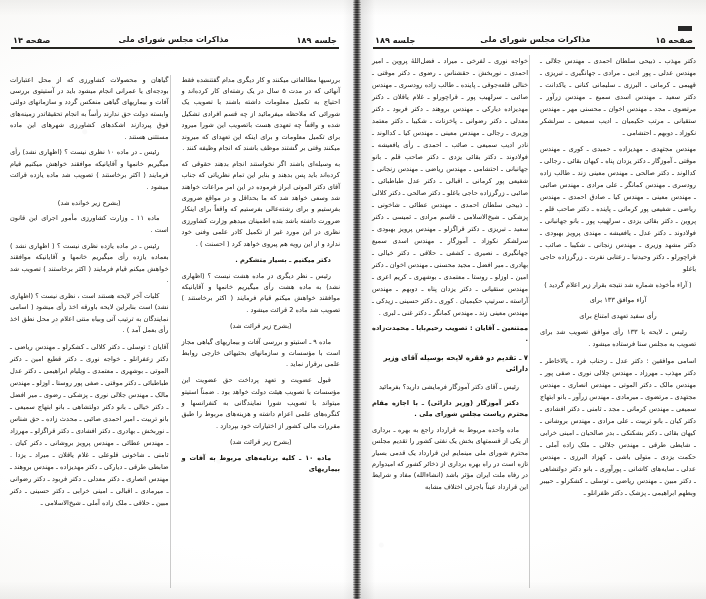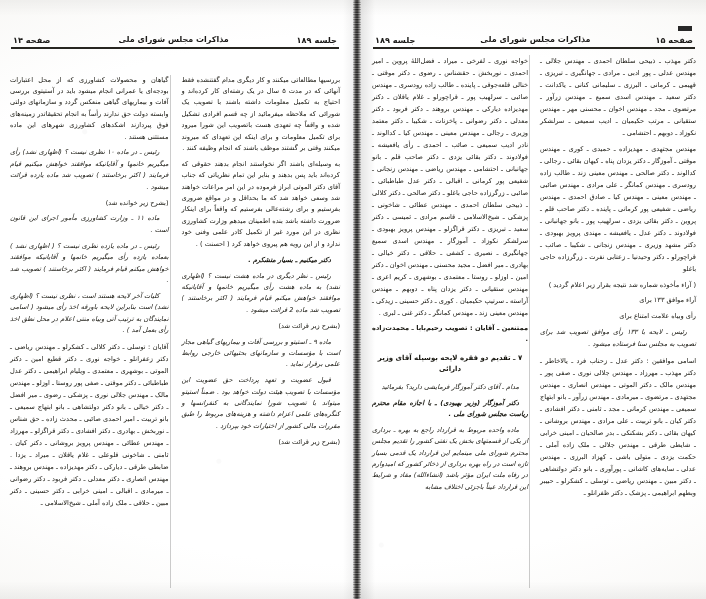--- a/index.html
+++ b/index.html
@@ -76,32 +76,32 @@
     line-height:11.4px;
     color:#17160f;
     text-align:justify;
     overflow:hidden;
   }
   .page.left .col{padding:0 1px;}
   .page.right .col{padding:0 1px;margin-top:20px;}
   .col + .col{border-right:1px solid rgba(0,0,0,.20);padding-right:9px;}
   .page.left .cols{gap:9px;}
   p{margin:0 0 4.5px 0;}
-  p.ind{text-indent:9px;font-style:italic;}
+  p.ind{text-indent:9px;}
   .bold{font-weight:bold;}
   .hdg{
     font-weight:bold;text-align:center;font-size:7px;
     margin:7px 0 6px 0;letter-spacing:-.2px;
   }
-  .ctr{text-align:right;}
+  .ctr{text-align:center;}
   .speaker{font-weight:bold;}
   .tight{line-height:12px;}
   
   .col p{filter:blur(.18px);}
-  .hdg{filter:blur(.2px);}
+  .hdg{filter:blur(.2px);text-align:right;}
   
   .edge-shadow-l{
     position:absolute;left:0;top:0;bottom:0;width:14px;
     background:linear-gradient(90deg, rgba(0,0,0,.10), rgba(0,0,0,0));
     pointer-events:none;
   }
   .edge-shadow-r{
     position:absolute;right:0;top:0;bottom:0;width:10px;
     background:linear-gradient(270deg, rgba(0,0,0,.05), rgba(0,0,0,0));
     pointer-events:none;
@@ -139,31 +139,31 @@
       </div>
       <div class="rule"></div>
 
       <div class="cols">
 
         <div class="col">
           <p class="tight">دکتر مهذب ـ ذبیحی سلطان احمدی ـ مهندس جلالی ـ مهندس عدلی ـ پور ادبی ـ مرادی ـ جهانگیری ـ تبریزی ـ قهیمی ـ کرمانی ـ البرزی ـ سلیمانی کنانی ـ یاکدانت ـ دکتر سعید ـ مهندس اسدی سمیع ـ مهندس زرآور ـ مرتضوی ـ مجد ـ مهندس اخوان ـ محسنی مهر ـ مهندس ستقیانی ـ مرتب حکیمیان ـ ادیب سمیعی ـ سرلشکر نکوزاد ـ دوبهم ـ احتشامی ـ</p>
           <p class="tight">مهندس مجتهدی ـ مهدیزاده ـ حمیدی ـ کوری ـ مهندس موقتی ـ آموزگار ـ دکتر یزدان پناه ـ کیهان بقائی ـ رجالی ـ کدالوند ـ دکتر صالحی ـ مهندس معینی زند ـ طالب زاده رودسری ـ مهندس کمانگر ـ علی مرادی ـ مهندس صائبی ـ مهندس معینی ـ مهندس کیا ـ صادق احمدی ـ مهندس ریاضی ـ شفیعی پور کرمانی ـ پاینده ـ دکتر صاحب قلم ـ پروین ـ دکتر بقائی یزدی ـ سرلهیب پور ـ بانو جهانبانی ـ فولادوند ـ دکتر عدل ـ یافعیشه ـ مهندی پرویز بهبودی ـ دکتر مشهد وزیری ـ مهندس زنجانی ـ شکیبا ـ صائب ـ قراچورلو ـ دکتر وحیدنیا ـ زعتابی نفرت ـ زرگرزاده حاجی باغلو</p>
           <p class="ctr">( آراء مأخوذه شماره شد نتیجه بقرار زیر اعلام گردید )</p>
           <p class="ctr">آراء موافق ۱۳۳ برای</p>
-          <p class="ctr">رأی وبیاه علامت امتناع برای</p>
+          <p class="ctr">رأی سفید تعهدی امتناع برای</p>
           <p class="ind">رئیس ـ لایحه با ۱۳۳ رأی موافق تصویب شد برای تصویب به مجلس سنا فرستاده میشود .</p>
           <p class="tight">اسامی موافقین : دکتر عدل ـ زحناب فرد ـ یالاخاطر ـ دکتر مهذب ـ مهرزاد ـ مهندس جلالی نوری ـ صفی پور ـ مهندس مالک ـ دکتر الموتی ـ مهندس انصاری ـ مهندس مجتهدی ـ مرتضوی ـ میرمادی ـ مهندس زرآور ـ بانو ابتهاج سمیعی ـ مهندس کرمانی ـ مجد ـ ثامنی ـ دکتر افشادی ـ دکتر کیان ـ بانو تربیت ـ علی مرادی ـ مهندس بروشانی ـ کیهان بقائی ـ دکتر بشکنکی ـ بدر صالحیان ـ امینی خرابی ـ شایطی طرقی ـ مهندس جلالی ـ ملک زاده آملی ـ حکمت یزدی ـ متولی باشی ـ کهزاد البرزی ـ مهندس عدلی ـ سایه‌های کاشانی ـ پورآوری ـ بانو دکتر دولتشاهی ـ دکتر مبین ـ مهندس ریاضی ـ توسلی ـ کشکرلو ـ حبیبر وبطهم ابراهیمی ـ پزشک ـ دکتر ظفرانلو ـ</p>
         </div>
 
         <div class="col">
           <p class="tight">خواجه نوری ـ لفرخی ـ میراد ـ فضل‌اللهٔ پروین ـ امیر احمدی ـ نوربخش ـ حقشناس ـ رضوی ـ دکتر موقتی ـ خنالی قلعه‌جوقی ـ پاینده ـ طالب زاده رودسری ـ مهندس صائبی ـ سرلهیب پور ـ قراچورلو ـ غلام یاقلان ـ دکتر مهدیزاده دیارکی ـ مهندس بروهند ـ دکتر فربود ـ دکتر معدلی ـ دکتر رضوانی ـ پاخزنات ـ شکیبا ـ دکتر معتمد وزیری ـ رجالی ـ مهندس معینی ـ مهندس کیا ـ کدالوند ـ نادر ادیب سمیعی ـ صائب ـ احمدی ـ رأی یافعیشه ـ فولادوند ـ دکتر بقائی یزدی ـ دکتر صاحب قلم ـ بانو جهانبانی ـ احتشامی ـ مهندس ریاضی ـ مهندس زنجانی ـ شفیعی پور کرمانی ـ اقبالی ـ دکتر عدل طباطبائی ـ صائبی ـ زرگرزاده حاجی باغلو ـ دکتر صالحی ـ دکتر کلالی ـ ذبیحی سلطان احمدی ـ مهندس عطائی ـ شاخونی ـ پزشکی ـ شیخ‌الاسلامی ـ قاسم مرادی ـ ثمیسی ـ دکتر سعید ـ تبریزی ـ دکتر قراگزلو ـ مهندس پرویز بهبودی ـ سرلشکر نکوزاد ـ آموزگار ـ مهندس اسدی سمیع جهانگیری ـ نصیری ـ کشفی ـ حلاقی ـ دکتر خیالی ـ بهادری ـ میر افضل ـ مجید محسنی ـ مهندس اخوان ـ دکتر امین ـ اوزلو ـ روستا ـ معتمدی ـ بوشهری ـ کریم اعری ـ مهندس ستقیانی ـ دکتر یزدان پناه ـ دوبهم ـ مهندس آراسته ـ سرتیپ حکیمیان . کوری ـ دکتر حسینی ـ زیدکی ـ مهندس معینی زند ـ مهندس کمانگر ـ دکتر غنی ـ لبری .</p>
           <p class="bold">ممتنعین ـ آقایان : تصویب رحیم‌بابا ـ محمدت‌زاده .</p>
           <p class="hdg">۷ ـ تقدیم دو فقره لایحه بوسیله آقای وزیر دارائی</p>
-          <p class="ind">مدام ـ آقای دکتر آموزگار فرمایشی دارید؟ بفرمائید</p>
-          <p class="ind speaker">دکتر آموزگار (وزیر بهبودی) ـ با اجازه مقام محترم ریاست مجلس شورای ملی .</p>
+          <p class="ind">رئیس ـ آقای دکتر آموزگار فرمایشی دارید؟ بفرمائید</p>
+          <p class="ind speaker">دکتر آموزگار (وزیر دارائی) ـ با اجازه مقام محترم ریاست مجلس شورای ملی .</p>
           <p class="ind">ماده واحده مربوط به قرارداد راجع به بهره ـ برداری از یکی از قسمتهای بخش یک نفتی کشور را تقدیم مجلس محترم شورای ملی مینمایم این قرارداد یک قدمی بسیار تازه است در راه بهره برداری از ذخائر کشور که امیدوارم در رفاه ملت ایران مؤثر باشد (انشاءالله) مفاد و شرایط این قرارداد عیناً باجزئی اختلاف مشابه</p>
         </div>
 
       </div>
       <div class="top-fade"></div>
       <div class="bottom-fade"></div>
     </div>
 
     <div class="gutter">
       <div class="noise"></div>
@@ -183,20 +183,21 @@
 
         <div class="col">
           <p>بررسیها مطالعاتی میکنند و کار دیگری مدام گفتنشده فقط آنهائی که در مدت ۵ سال در یک رشته‌ای کار کرده‌اند و احتیاج به تکمیل معلومات داشته باشند با تصویب یک شورائی که ملاحظه میفرمائید از چه قسم افرادی تشکیل شده و واقعاً چه تعهدی هست باتصویب این شورا میرود برای تکمیل معلومات و برای اینکه این تعهدای که میروند میکنند وقتی بر گشتند موظف باشند که انجام وظیفه کنند .</p>
           <p>به وسیله‌ای باشند اگر نخواستند انجام بدهند حقوقی که کرده‌اند باید پس بدهند و بنابر این تمام نظریاتی که جناب آقای دکتر الموتی ابراز فرموده در این امر مراعات خواهند شد وسعی خواهد شد که ما بحداقل و در مواقع ضروری بفرستیم و برای رشته‌عالی بفرستیم که واقعاً برای اینکار ضرورت داشته باشد بنده اطمینان میدهم وزارت کشاورزی نظری در این مورد غیر از تکمیل کادر علمی وفنی خود ندارد و از این رویه هم پیروی خواهد کرد ( احسنت ) .</p>
           <p class="ind speaker">دکتر میکنیم ـ بسیار متشکرم .</p>
           <p class="ind">رئیس ـ نظر دیگری در ماده هشت نیست ؟ (اظهاری نشد) به ماده هشت رأی میگیریم خانمها و آقایانیکه موافقند خواهش میکنم قیام فرمایند ( اکثر برخاستند ) تصویب شد ماده 2 قرائت میشود .</p>
           <p class="ctr">(بشرح زیر قرائت شد)</p>
           <p class="ind">ماده ۹ ـ استیتو و بررسی آفات و بیماریهای گیاهی مجاز است با مؤسسات و سازمانهای بحثیهائی خارجی روابط علمی برقرار نماید .</p>
           <p class="ind">قبول عضویت و تعهد پرداخت حق عضویت این مؤسسات با تصویب هیئت دولت خواهد بود . ضمناً استیتو میتواند با تصویب شورا نمایندگانی به کنفرانسها و کنگره‌های علمی اعزام داشته و هزینه‌های مربوط را طبق مقررات مالی کشور از اختیارات خود بپردازد .</p>
           <p class="ctr">(بشرح زیر قرائت شد)</p>
+          <p class="ind bold">ماده ۱۰ ـ کلیه برنامه‌های مربوط به آفات و بیماریهای</p>
         </div>
 
         <div class="col">
           <p>گیاهان و محصولات کشاورزی که از محل اعتبارات بودجه‌ای یا عمرانی انجام میشود باید در آستیتوی بررسی آفات و بیماریهای گیاهی منعکس گردد و سازمانهای دولتی وابسته دولت حق ندارند رأساً به انجام تحقیقاتدر زمینه‌های فوق پیردازند اشکدهای کشاورزی شهرهای این ماده مستثنی هستند .</p>
           <p class="ind">رئیس ـ در ماده ۱۰ نظری نیست ؟ (اظهاری نشد) رأی میگیریم خانمها و آقایانیکه موافقند خواهش میکنیم قیام فرمایند ( اکثر برخاستند ) تصویب شد ماده یازده قرائت میشود .</p>
           <p class="ctr">(بشرح زیر خوانده شد)</p>
           <p class="ind">ماده ۱۱ ـ وزارت کشاورزی مأمور اجرای این قانون است .</p>
           <p class="ind">رئیس ـ در ماده یازده نظری نیست ؟ ( اظهاری نشد ) بعماده یازده رأی میگیریم خانمها و آقایانیکه موافقند خواهش میکنم قیام فرمایند ( اکثر برخاستند ) تصویب شد .</p>
           <p class="ind">کلیات آخر لایحه هستند است ، نظری نیست ؟ (اظهاری نشد) است بنابراین لایحه باورقه اخذ رأی میشود ( اسامی نمایندگان به ترتیب آتی وبیاه منتی اعلام در محل نطق اخذ رأی بعمل آمد ) .</p>
           <p class="tight">آقایان : توسلی ـ دکتر کلالی ـ کشکرلو ـ مهندس ریاضی ـ دکتر زعفرانلو ـ خواجه نوری ـ دکتر قطیع امین ـ دکتر الموتی ـ بوشهری ـ معتمدی ـ ویلیام ابراهیمی ـ دکتر عدل طباطبائی ـ دکتر موقتی ـ صفی پور روستا ـ اوزلو ـ مهندس مالک ـ مهندس جلالی نوری ـ پزشکی ـ رضوی ـ میر افضل ـ دکتر خیالی ـ بانو دکتر دولتشاهی ـ بانو ابتهاج سمیعی ـ بانو تربیت ـ امیر احمدی صائبی ـ محدث زاده ـ حق شناس ـ نوربخش ـ بهادری ـ دکتر افشادی ـ دکتر قراگزلو ـ مهرزاد ـ مهندس عطائی ـ مهندس پرویز بروشانی ـ دکتر کیان . ثامنی ـ شاخونی قلوعلی ـ غلام یاقلان ـ میراد ـ یزدا . ضابطی طرقی ـ دیارکی ـ دکتر مهدیزاده ـ مهندس بروهند ـ مهندس انصاری ـ دکتر معدلی ـ دکتر فربود ـ دکتر رضوانی ـ میرمادی ـ اقبالی ـ امینی خرابی ـ دکتر حسینی ـ دکتر مبین ـ حلاقی ـ ملک زاده آملی ـ شیخ‌الاسلامی ـ</p>

